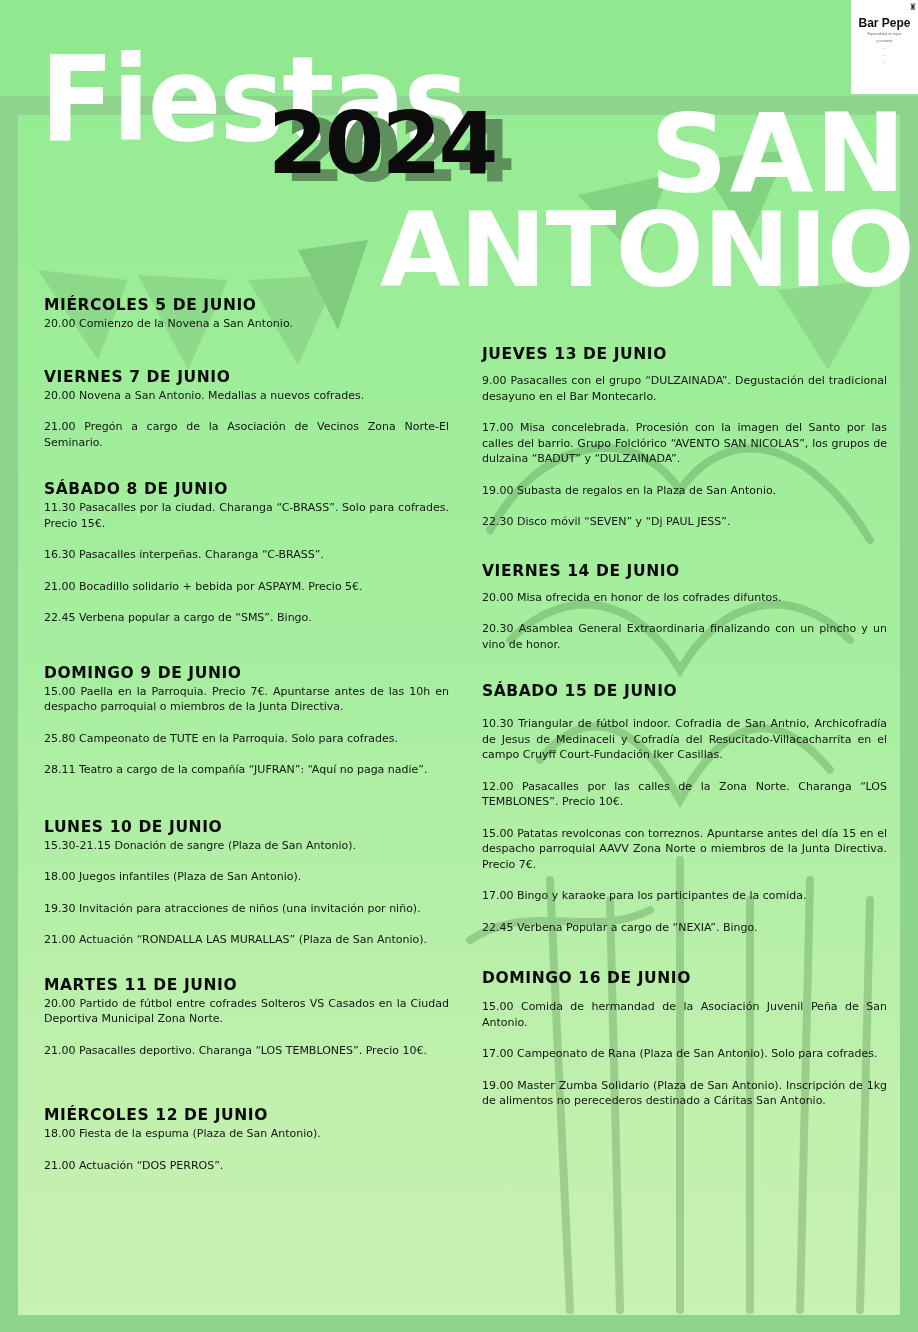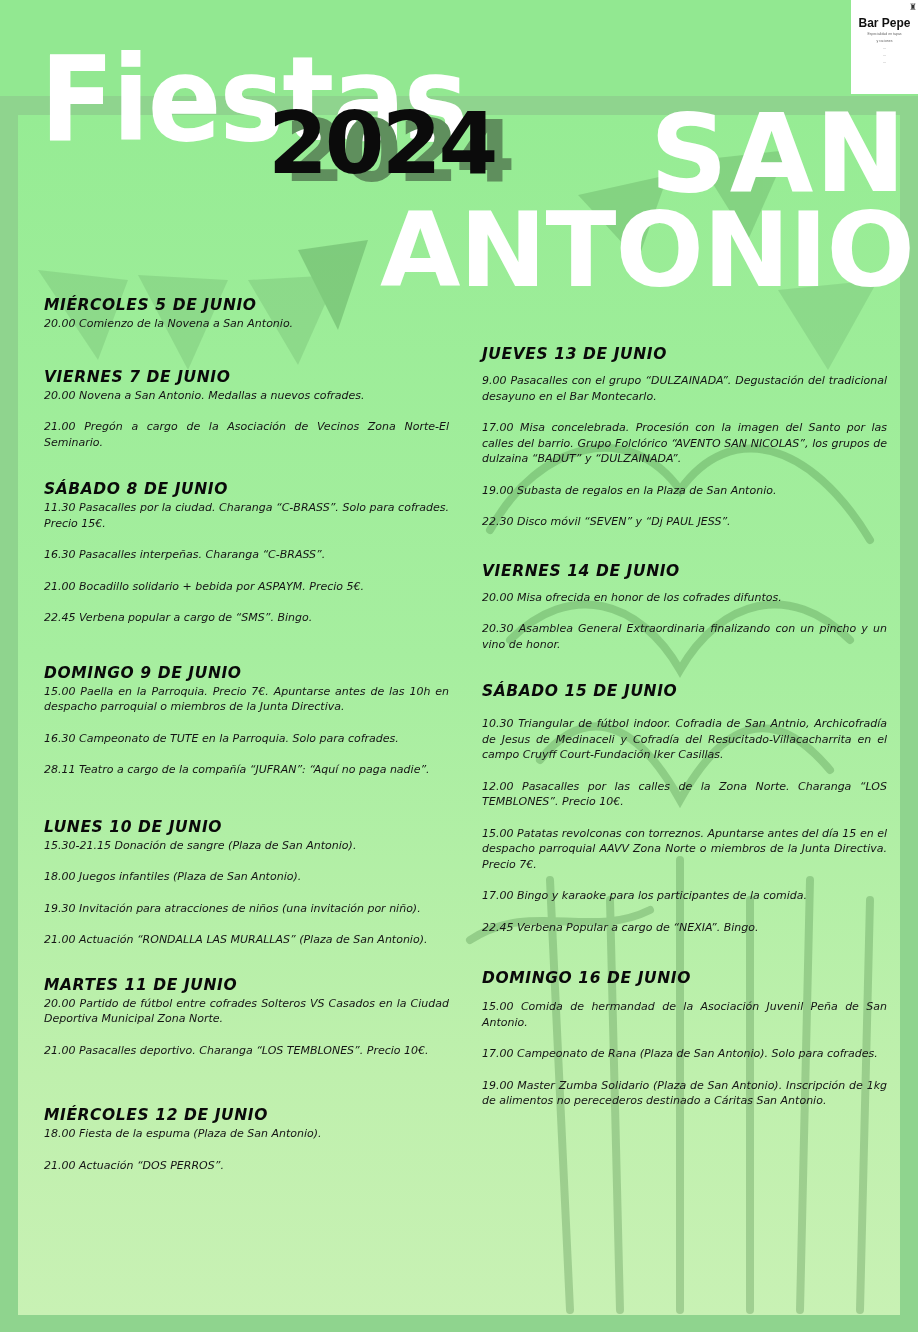--- a/index.html
+++ b/index.html
@@ -45,21 +45,21 @@
     font-size: 104px; color: #fff; line-height: 1; letter-spacing: -1px;
   }
   .sponsor {
     position: absolute; left: 851px; top: 0; width: 67px; height: 94px;
     background: #fff; text-align: center; overflow: hidden;
   }
   .sponsor-name { font-family: "Liberation Sans", sans-serif; font-weight: bold; font-size: 12px; margin-top: 16px; color: #111; white-space: nowrap; }
   .sponsor-line { font-family: "Liberation Sans", sans-serif; font-size: 3.5px; color: #666; line-height: 5px; margin-top: 2px; padding: 0 2px; }
   .sponsor-icon { position: absolute; right: 1px; top: 2px; font-size: 9px; color: #333; }
 
-  .col { position: absolute; width: 405px; font-style: italic; }
+  .col { position: absolute; width: 405px; }
   .col-left { left: 44px; top: 296px; }
   .col-right { left: 482px; top: 345px; }
   .day { margin: 0; }
   .day h2 {
     font-family: "DejaVu Sans", sans-serif; font-weight: bold;
     font-size: 15.5px; letter-spacing: 0.6px; margin: 0 0 2px 0; color: #0a0a0a;
     text-transform: uppercase;
   }
   .ev {
     font-family: "DejaVu Sans", sans-serif; font-size: 11px; line-height: 15.5px;
@@ -133,21 +133,21 @@
   <section class="day" style="margin-bottom:38px">
     <h2>SÁBADO 8 DE JUNIO</h2>
     <p class="ev">11.30 Pasacalles por la ciudad. Charanga “C-BRASS”. Solo para cofrades. Precio 15€.</p>
     <p class="ev">16.30 Pasacalles interpeñas. Charanga “C-BRASS”.</p>
     <p class="ev">21.00 Bocadillo solidario + bebida por ASPAYM. Precio 5€.</p>
     <p class="ev">22.45 Verbena popular a cargo de “SMS”. Bingo.</p>
   </section>
   <section class="day" style="margin-bottom:40px">
     <h2>DOMINGO 9 DE JUNIO</h2>
     <p class="ev">15.00 Paella en la Parroquia. Precio 7€. Apuntarse antes de las 10h  en despacho parroquial o miembros de la Junta Directiva.</p>
-    <p class="ev">16.30 Campeonato de TUTE en la Parroquia. Solo para cofrades.</p>
+    <p class="ev">25.80 Campeonato de TUTE en la Parroquia. Solo para cofrades.</p>
     <p class="ev">28.11 Teatro a cargo de la compañía “JUFRAN”: “Aquí no paga nadie”.</p>
   </section>
   <section class="day" style="margin-bottom:28px">
     <h2>LUNES 10 DE JUNIO</h2>
     <p class="ev">15.30-21.15 Donación de sangre (Plaza de San Antonio).</p>
     <p class="ev">18.00 Juegos infantiles (Plaza de San Antonio).</p>
     <p class="ev">19.30 Invitación para atracciones de niños (una invitación por niño).</p>
     <p class="ev">21.00 Actuación “RONDALLA LAS MURALLAS” (Plaza de San Antonio).</p>
   </section>
   <section class="day" style="margin-bottom:48px">

